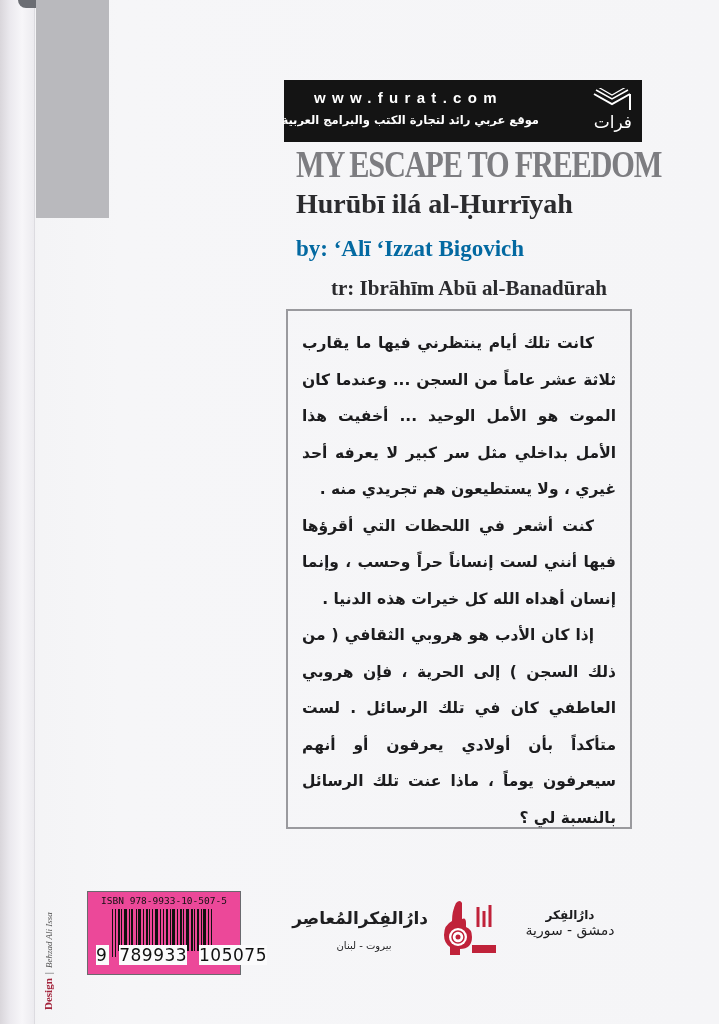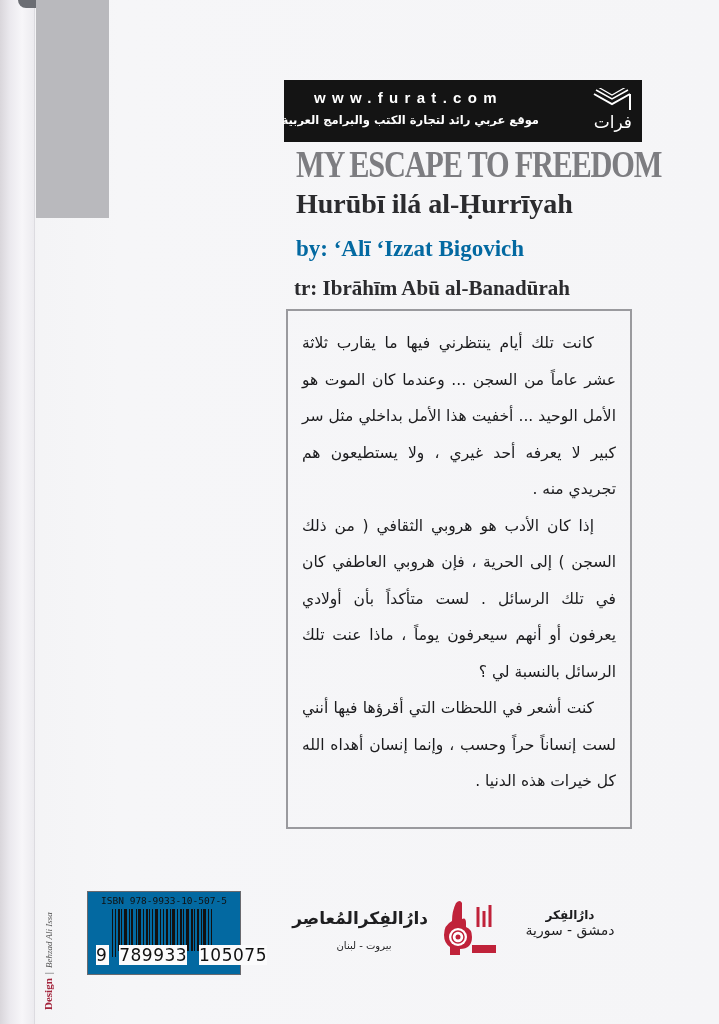--- a/index.html
+++ b/index.html
@@ -61,52 +61,52 @@
     position: absolute; left: 296px; top: 188px; width: 340px;
     font-family: "Liberation Serif", serif; font-size: 28px; font-weight: bold;
     color: #2b2b2e; white-space: nowrap;
   }
   .author-line {
     position: absolute; left: 296px; top: 236px; width: 340px; text-align: left;
     font-family: "Liberation Serif", serif; font-size: 23px; font-weight: bold;
     color: #0369a1; white-space: nowrap;
   }
   .translator-line {
-    position: absolute; left: 294px; top: 276px; width: 350px; 
+    position: absolute; left: 294px; top: 276px; width: 350px; text-align: center;
     font-family: "Liberation Serif", serif; font-size: 21px; font-weight: bold;
     color: #2b2b2e; white-space: nowrap;
   }
 
   
   .excerpt-box {
     position: absolute; left: 286px; top: 309px; width: 346px; height: 520px;
     border: 2px solid #9a9a9e; box-sizing: border-box;
   }
   .excerpt-text {
     position: absolute; left: 14px; right: 14px; top: 14px;
     direction: rtl; text-align: justify; text-align-last: right;
     font-family: "DejaVu Sans", sans-serif; font-size: 15.5px; line-height: 36.5px;
     color: #1c1c1e;
   }
   .excerpt-text p { margin: 0; }
-  .excerpt-text p.indent { text-indent: 22px; }
+  .excerpt-text p.indent { text-indent: 22px; font-weight: bold; }
 
   
   .design-credit {
     position: absolute; left: 38px; top: 1010px;
     transform: rotate(-90deg); transform-origin: left top;
     white-space: nowrap; font-family: "Liberation Serif", serif;
   }
   .design-label { color: #a3243c; font-weight: bold; font-size: 11px; }
   .design-sep { color: #555; font-size: 11px; }
   .design-name { color: #555; font-style: italic; font-size: 9px; }
 
   .barcode-box {
     position: absolute; left: 87px; top: 891px; width: 154px; height: 84px;
-    border: 1px solid #6a6a6e; background: #0369a1; box-sizing: border-box;
+    border: 1px solid #6a6a6e; background: #ec4899; box-sizing: border-box;
   }
   .isbn-text {
     position: absolute; left: 0; right: 0; top: 3px; text-align: center;
     font-family: "DejaVu Sans Mono", monospace; font-size: 9.5px; color: #111;
   }
   .bars {
     position: absolute; left: 24px; top: 17px; width: 120px; height: 50px;
     display: flex; align-items: flex-start;
   }
   .bars span { display: block; background: #111; height: 42px; }
@@ -155,22 +155,22 @@
 </div>
 
 <div class="title-en">MY ESCAPE TO FREEDOM</div>
 <div class="title-translit">Hurūbī ilá al-Ḥurrīyah</div>
 <div class="author-line">by: ‘Alī ‘Izzat Bigovich</div>
 <div class="translator-line">tr:  Ibrāhīm Abū al-Banadūrah</div>
 
 <div class="excerpt-box">
   <div class="excerpt-text">
     <p class="indent">كانت تلك أيام ينتظرني فيها ما يقارب ثلاثة عشر عاماً من السجن ... وعندما كان الموت هو الأمل الوحيد ... أخفيت هذا الأمل بداخلي مثل سر كبير لا يعرفه أحد غيري ، ولا يستطيعون هم تجريدي منه .</p>
+    <p class="indent">كنت أشعر في اللحظات التي أقرؤها فيها أنني لست إنساناً حراً وحسب ، وإنما إنسان أهداه الله كل خيرات هذه الدنيا .</p>
     <p class="indent">إذا كان الأدب هو هروبي الثقافي ( من ذلك السجن ) إلى الحرية ، فإن هروبي العاطفي كان في تلك الرسائل . لست متأكداً بأن أولادي يعرفون أو أنهم سيعرفون يوماً ، ماذا عنت تلك الرسائل بالنسبة لي ؟</p>
-    <p class="indent">كنت أشعر في اللحظات التي أقرؤها فيها أنني لست إنساناً حراً وحسب ، وإنما إنسان أهداه الله كل خيرات هذه الدنيا .</p>
   </div>
 </div>
 
 <div class="design-credit">
   <span class="design-label">Design</span>
   <span class="design-sep">|</span>
   <span class="design-name">Behzad Ali Issa</span>
 </div>
 
 <div class="barcode-box">

